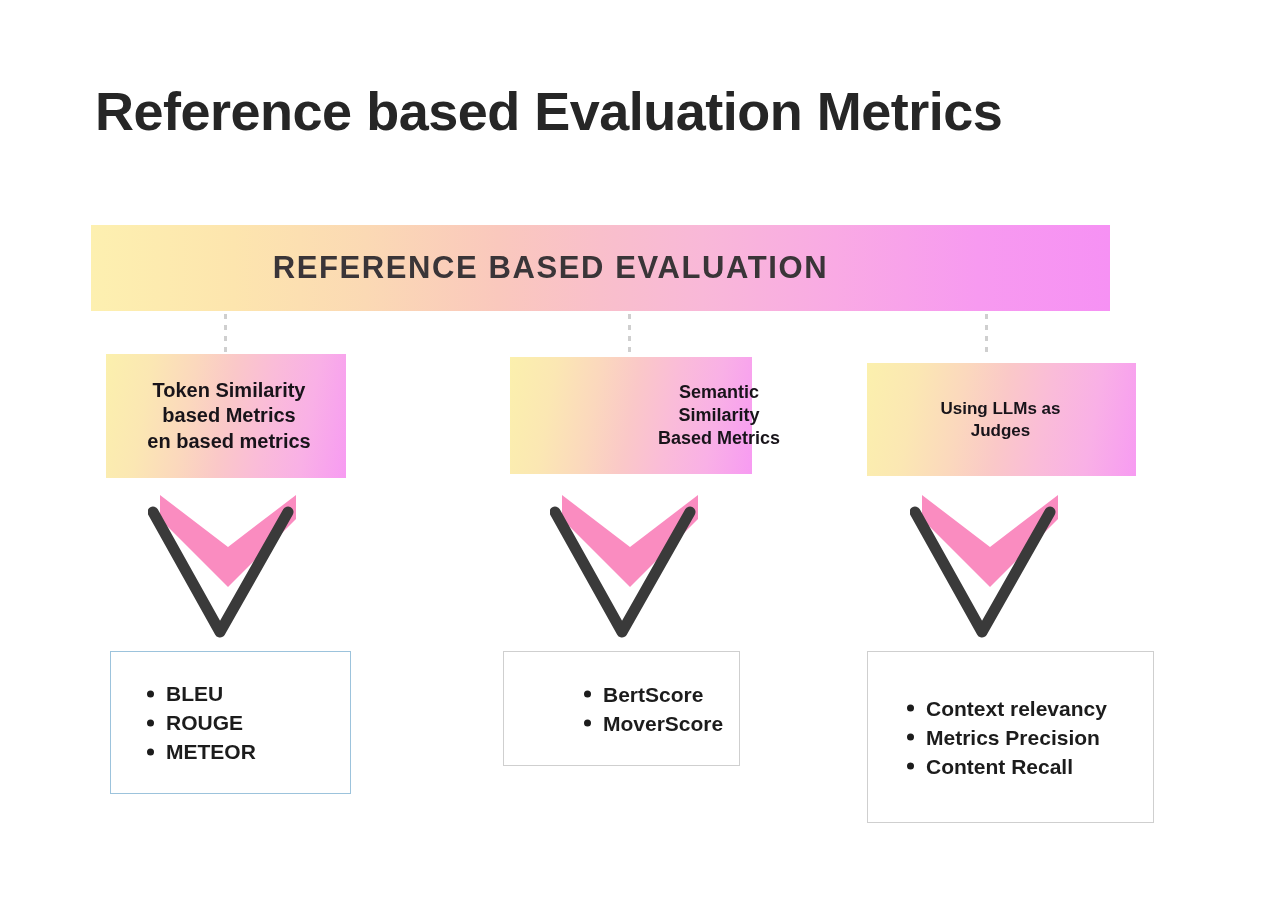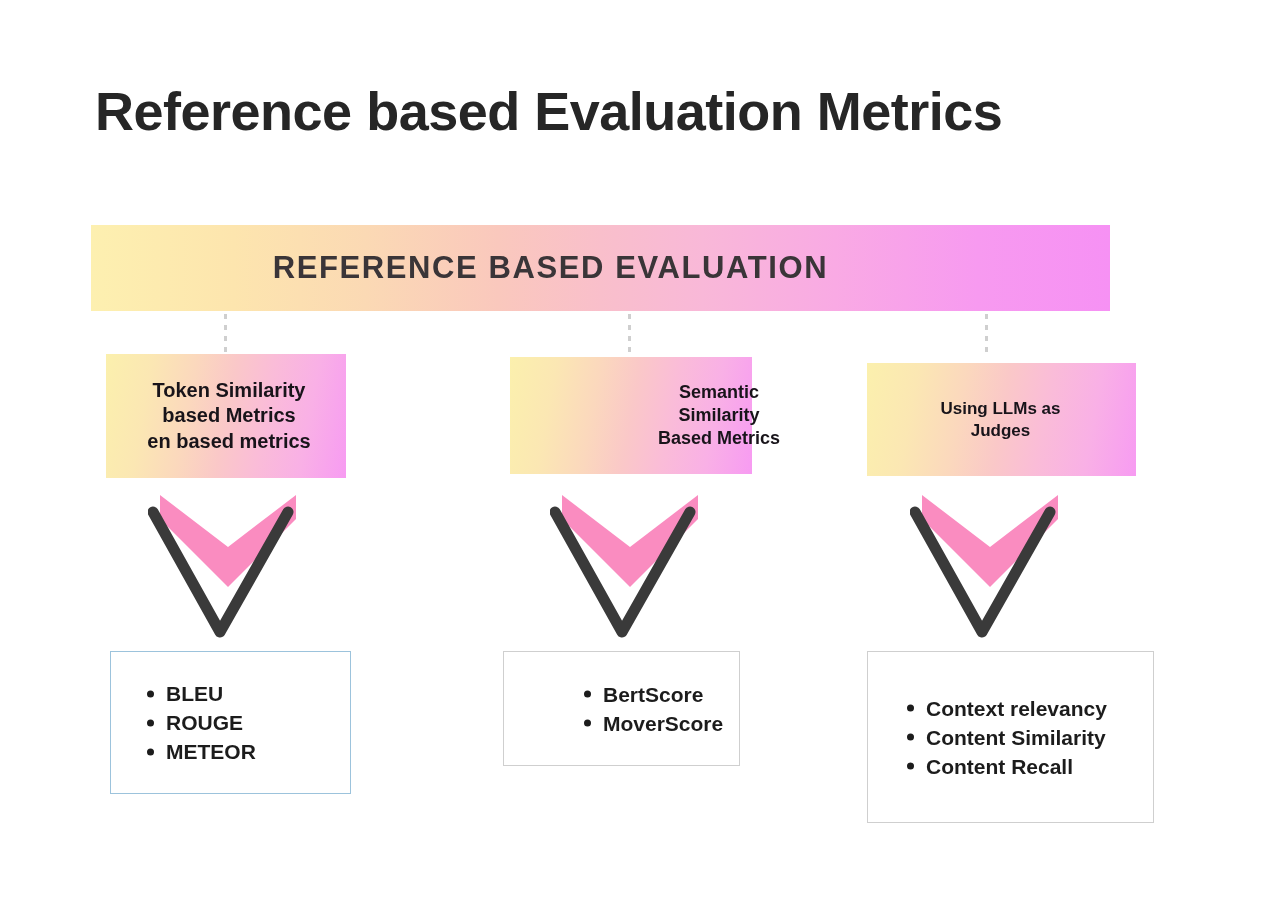--- a/index.html
+++ b/index.html
@@ -220,16 +220,16 @@
 <div class="result-box" id="result-box-2">
   <ul class="result-list">
     <li>BertScore</li>
     <li>MoverScore</li>
   </ul>
 </div>
 
 <div class="result-box" id="result-box-3">
   <ul class="result-list">
     <li>Context relevancy</li>
-    <li>Content Similarity</li>
+    <li>Metrics Precision</li>
     <li>Content Recall</li>
   </ul>
 </div>
 
 </body></html>

